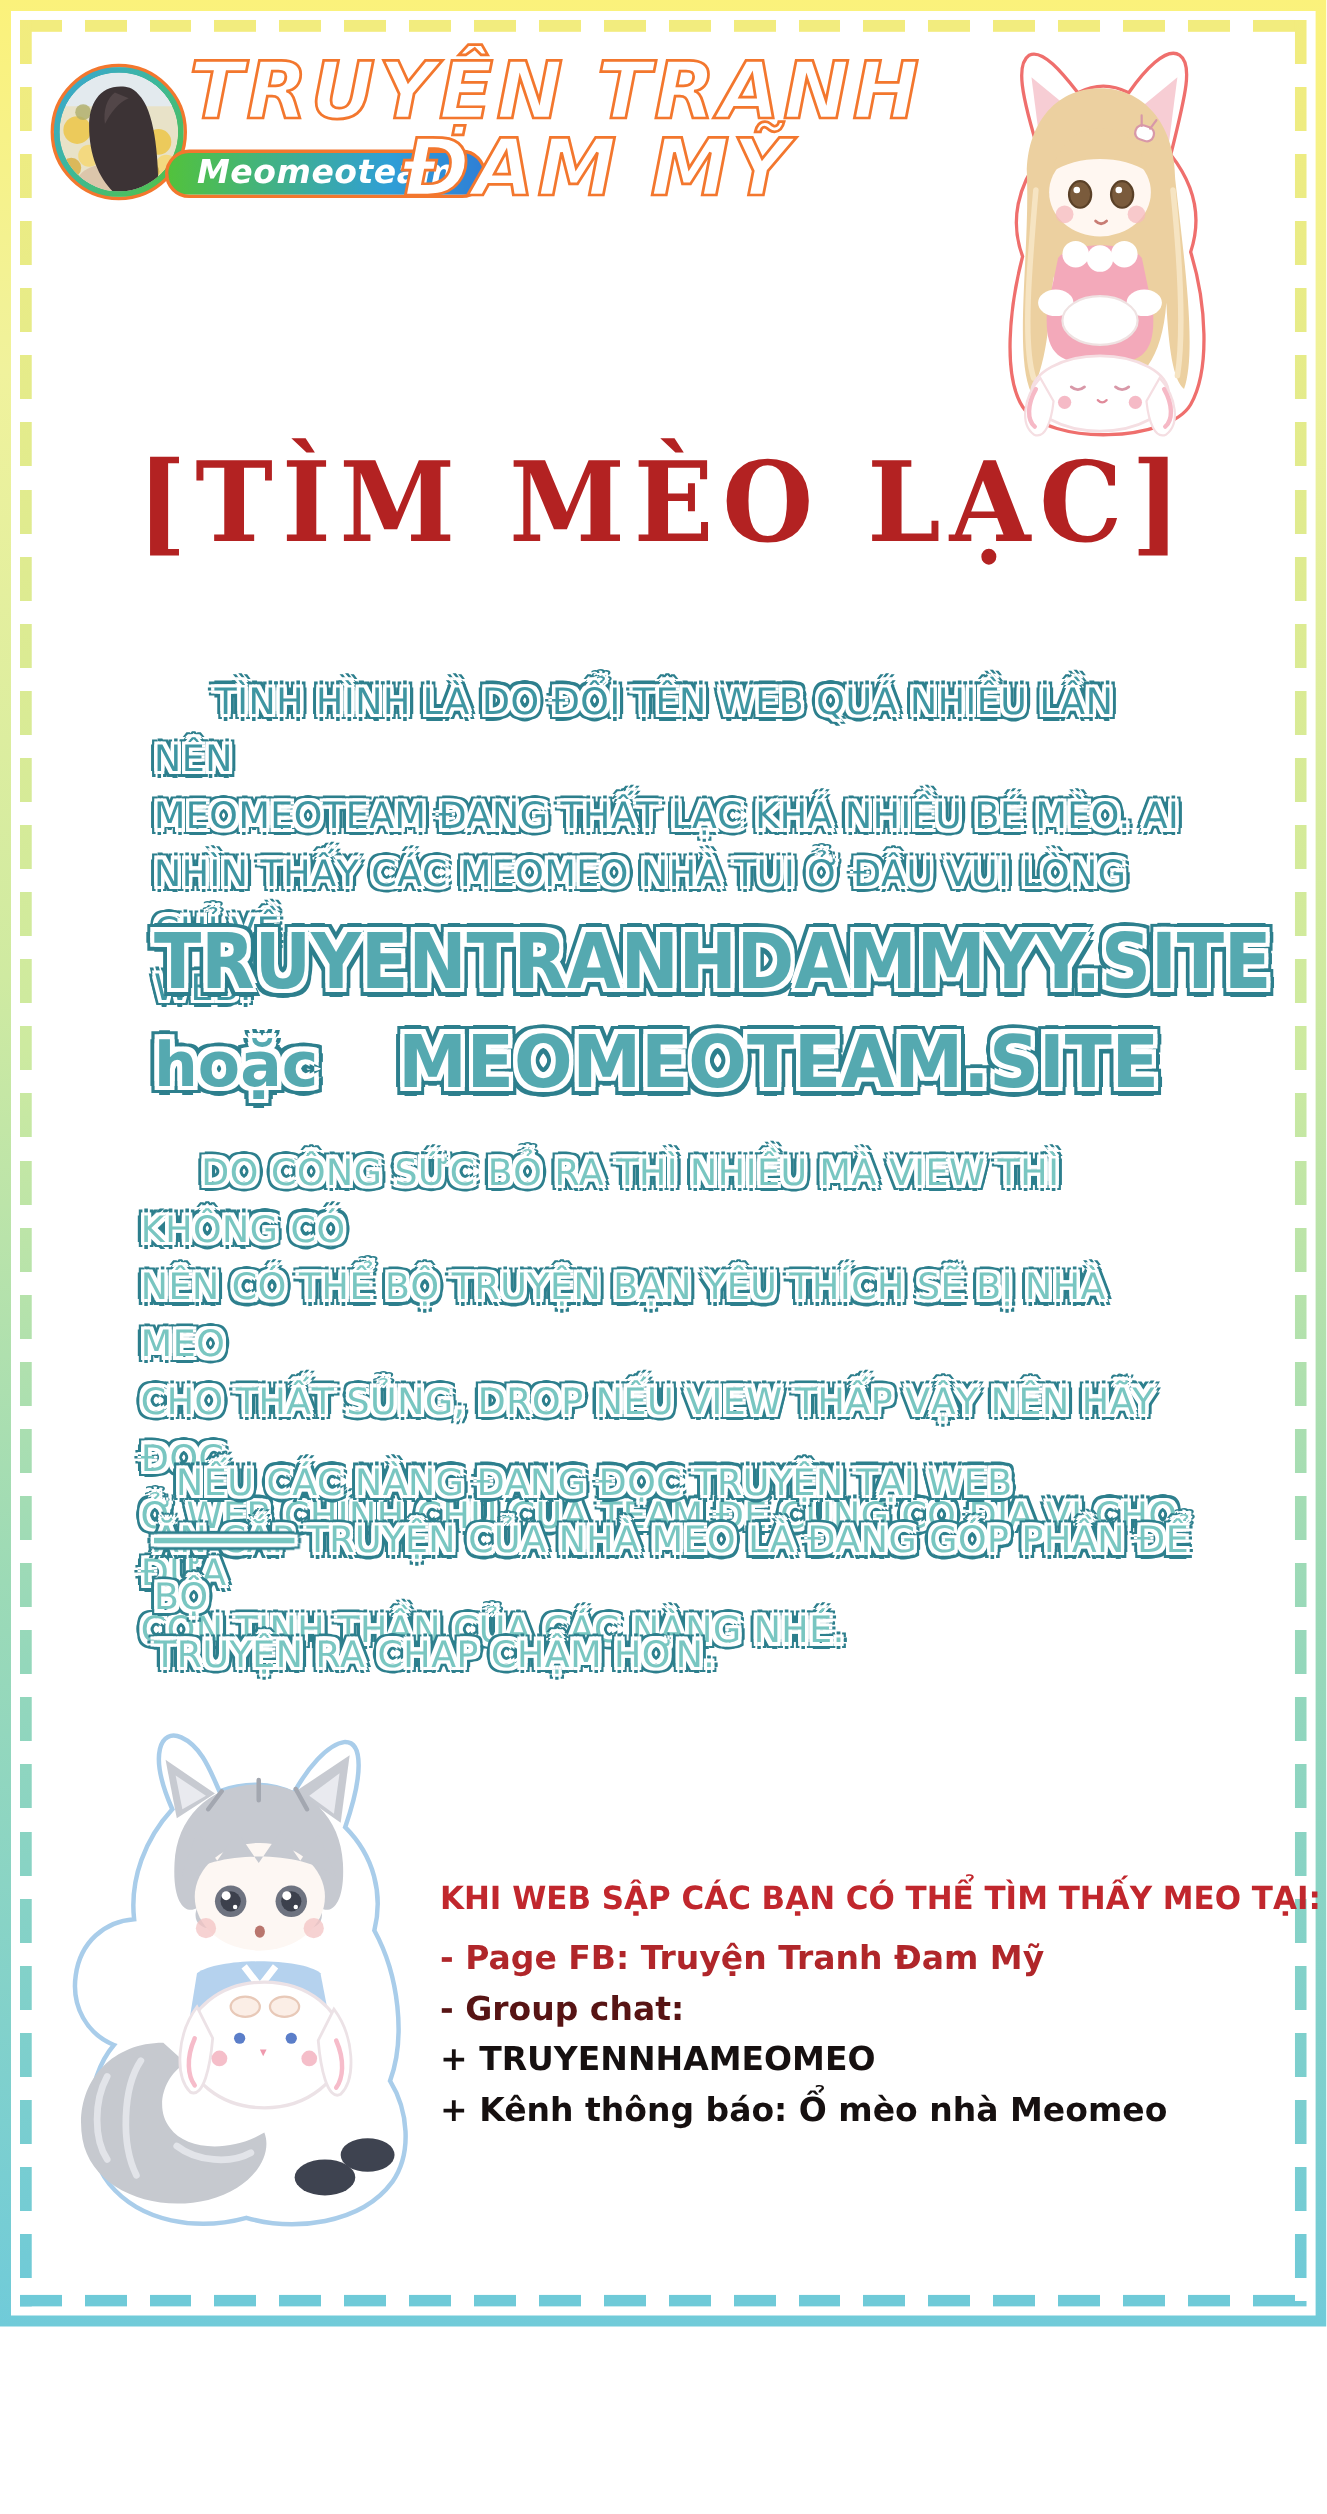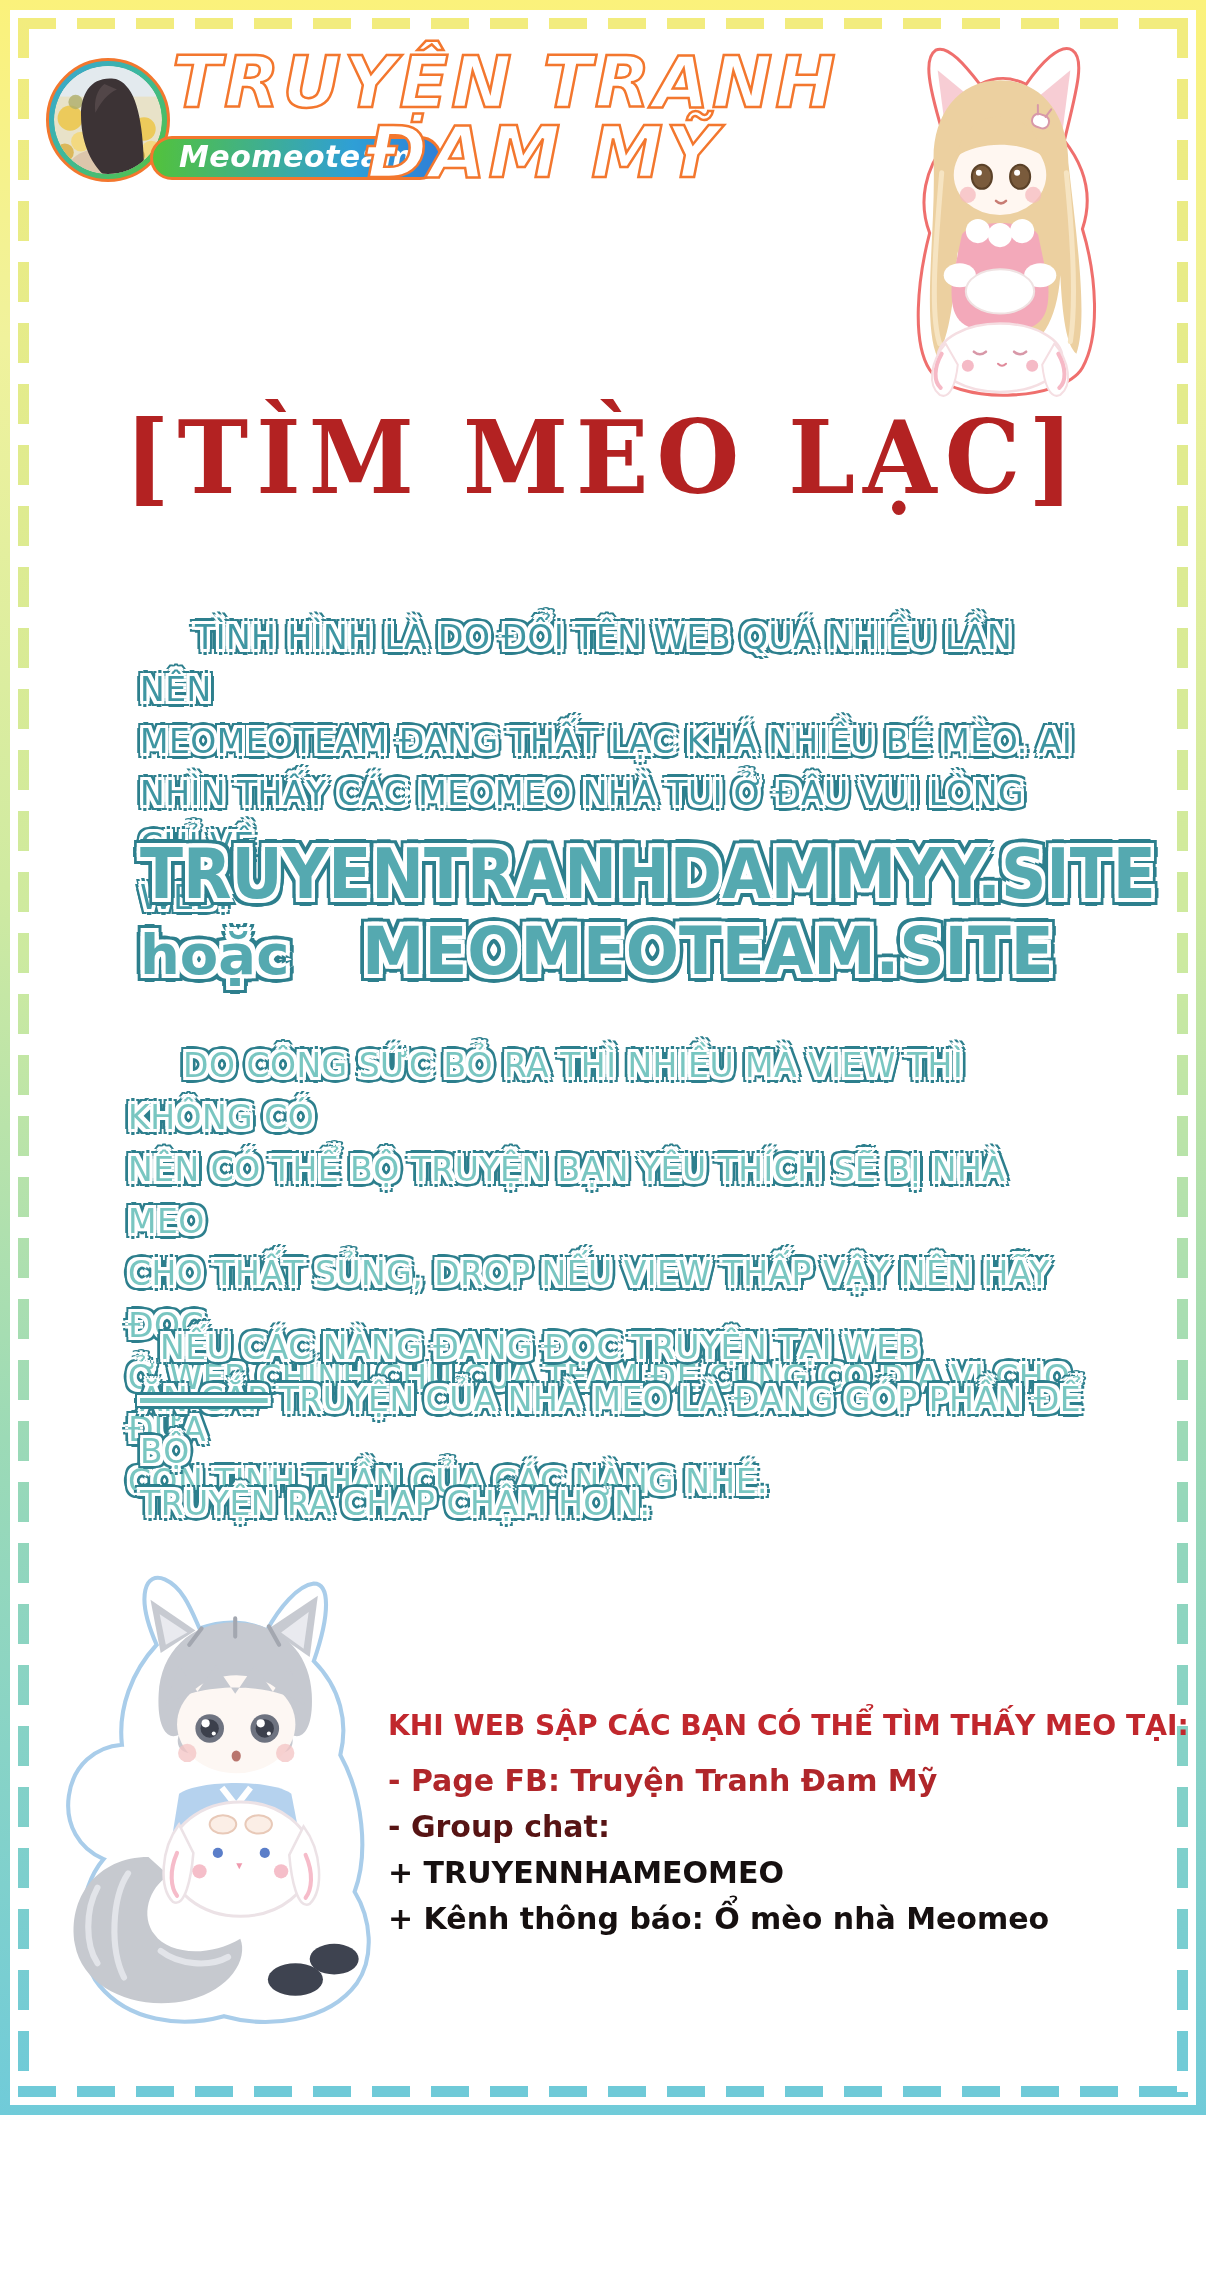--- a/index.html
+++ b/index.html
@@ -56,28 +56,28 @@
       -7px -7px 0 #2d7f8d,7px -7px 0 #2d7f8d,-7px 7px 0 #2d7f8d,7px 7px 0 #2d7f8d,
       -8px 0 0 #2d7f8d,8px 0 0 #2d7f8d,0 -8px 0 #2d7f8d,0 8px 0 #2d7f8d;}
   .para{position:absolute;font-size:33px;line-height:52px;letter-spacing:0.5px;}
   .p1{left:140px;top:612px;width:950px;text-indent:55px;}
   .p2{left:128px;top:1040px;width:965px;text-indent:55px;}
   .p3{left:140px;top:1322px;width:950px;text-indent:20px;}
   .struck{text-decoration:line-through;text-decoration-thickness:5px;}
 
   .sites{position:absolute;left:140px;top:834px;width:950px;}
   .site-line1{font-size:70px;line-height:80px;}
-  .site-row{display:flex;align-items:flex-end;}
+  .site-row{display:flex;align-items:flex-end;margin-top:14px;}
   .conj{font-size:56px;line-height:70px;}
   .site2{margin-left:auto;font-size:66px;line-height:76px;}
   .squeeze{display:inline-block;transform:scaleX(0.9);transform-origin:left center;}
   .squeeze2{display:inline-block;transform:scaleX(0.95);transform-origin:left center;}
 
   
-  .contacts{position:absolute;left:388px;top:1708px;width:790px;}
+  .contacts{position:absolute;left:400px;top:1708px;width:790px;}
   .contacts-heading{font-weight:700;font-size:29px;white-space:nowrap;
                     display:inline-block;transform:scaleX(0.97);transform-origin:left center;
                     margin-bottom:16px;}
   .contact-item{font-weight:700;font-size:30px;line-height:46px;white-space:nowrap;}
 </style>
 </head>
 <body>
 
 <div class="page">
   <div class="card">

